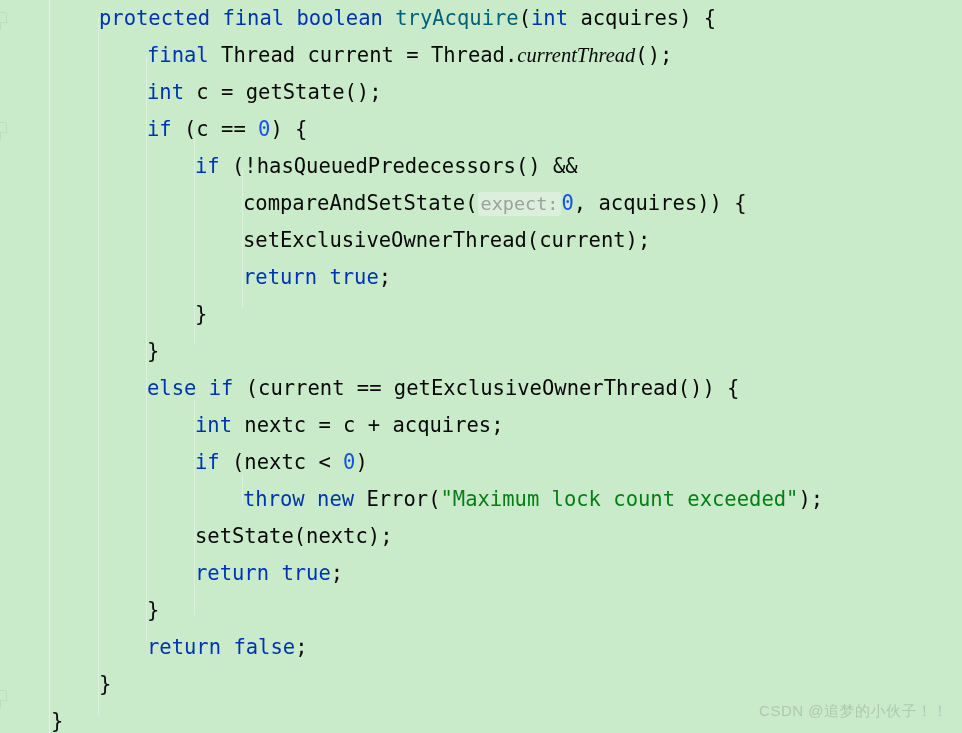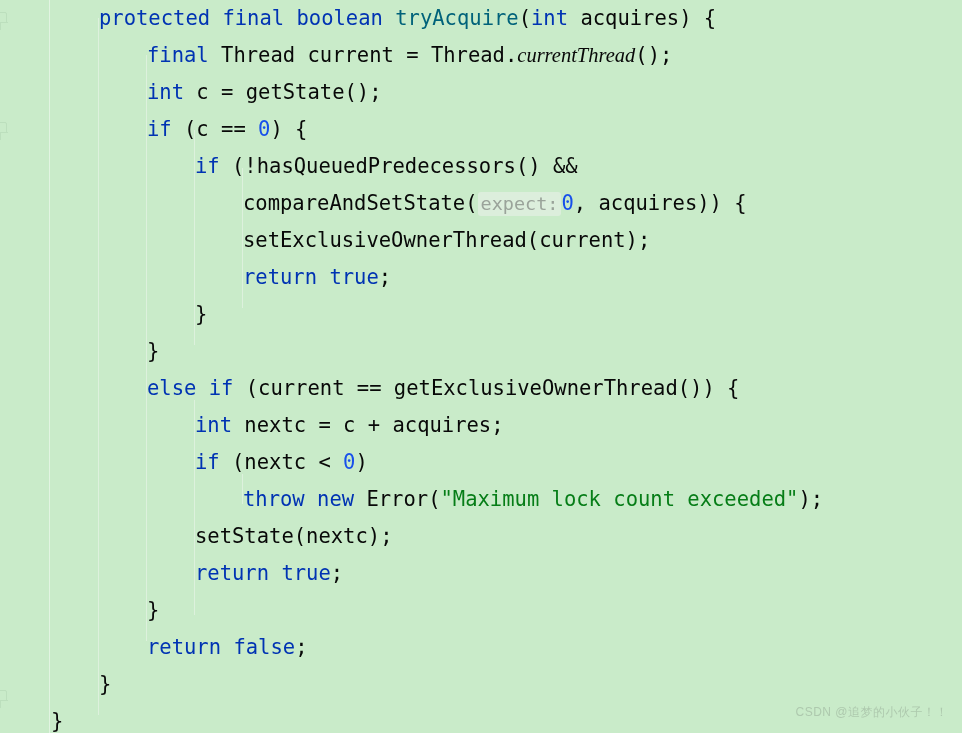--- a/index.html
+++ b/index.html
@@ -93,21 +93,21 @@
     font-size: 18.5px;
   }
 
   
   .watermark {
     position: absolute;
     right: 14px;
     bottom: 12px;
     color: #aec9ae;
     font-family: "Liberation Sans", sans-serif;
-    font-size: 12px;
+    font-size: 15px;
     letter-spacing: 0.5px;
     white-space: nowrap;
     user-select: none;
   }
 </style>
 </head>
 <body>
 
 <div id="screen">
 

